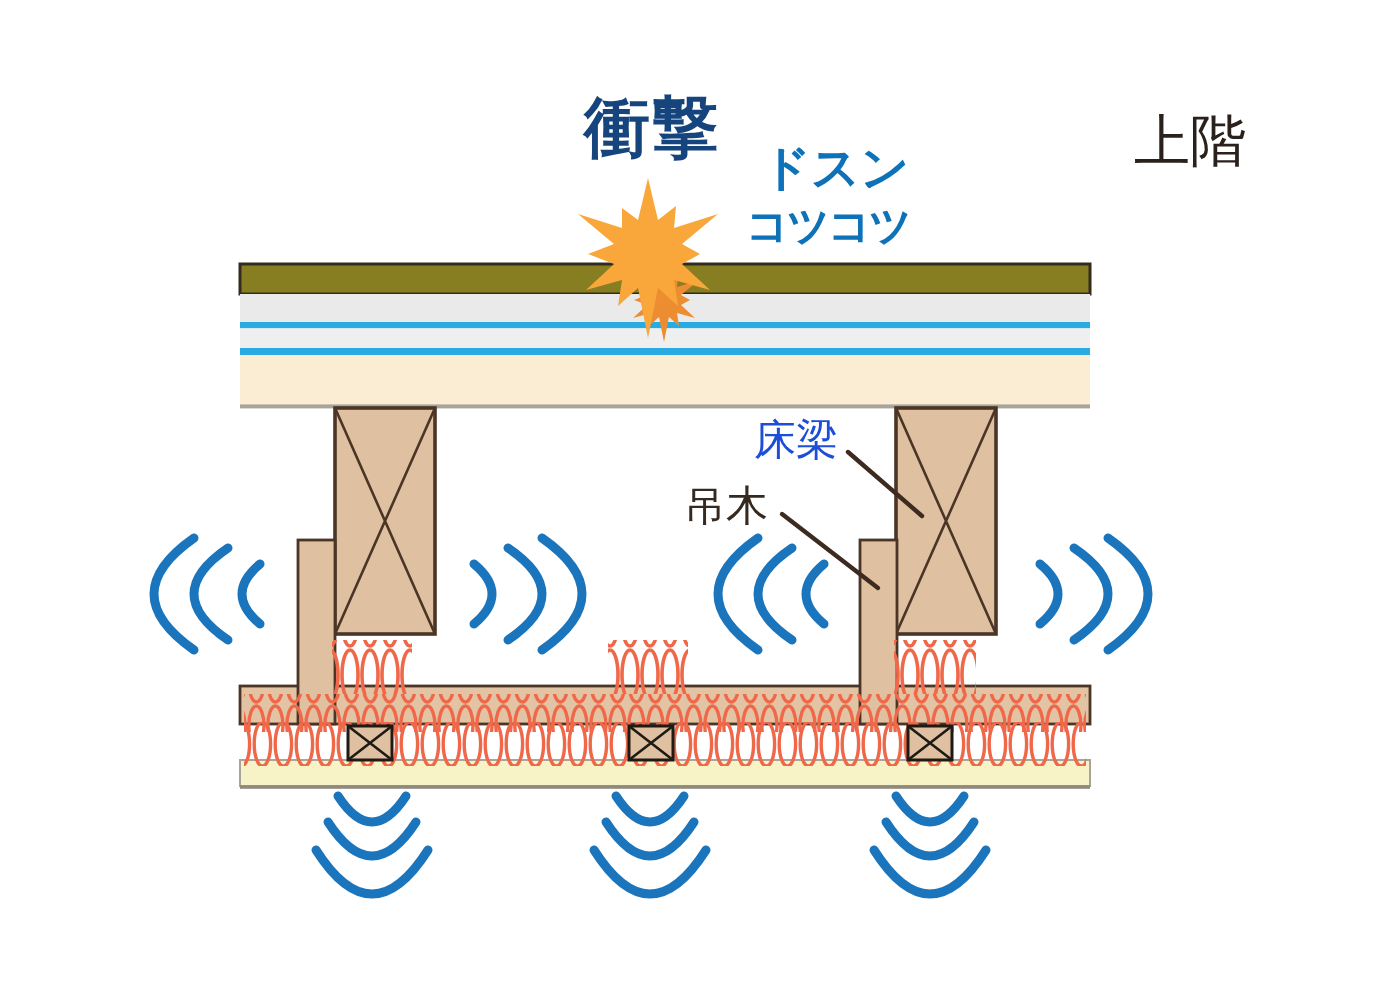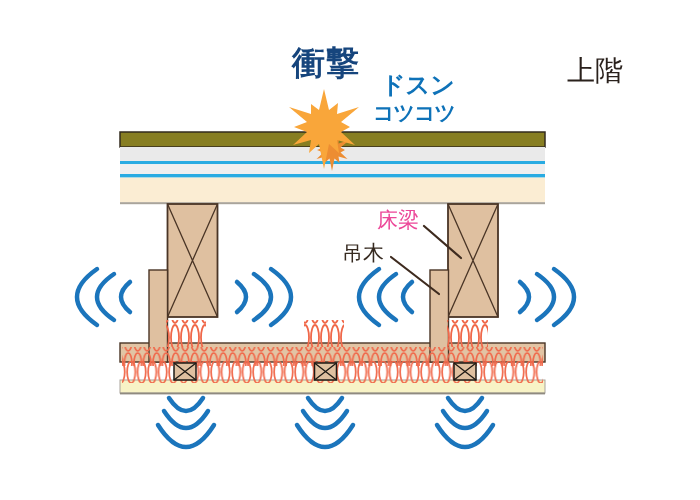--- a/index.html
+++ b/index.html
@@ -1,27 +1,27 @@
 <!DOCTYPE html>
 <html><head>
 <meta charset="utf-8">
 <style>
   html,body{margin:0;padding:0;background:#fff;}
   #stage{
     position:relative;width:700px;height:500px;background:#ffffff;overflow:hidden;
-    font-family:Liberation Serif, serif;
+    font-family:Liberation Sans, sans-serif;
   }
   #stage svg{position:absolute;left:0;top:0;}
   .lbl{position:absolute;white-space:nowrap;line-height:1;}
   .lbl-impact{left:292px;top:47px;font-size:33px;font-weight:bold;color:#16457D;letter-spacing:1px;}
   .lbl-thud{left:381px;top:73px;font-size:24px;font-weight:bold;color:#0E72B8;}
   .lbl-tap{left:373px;top:103px;font-size:21px;font-weight:bold;color:#0E72B8;letter-spacing:-1px;}
   .lbl-upper{left:567px;top:57px;font-size:28px;color:#2A211C;}
   .lbl-lower{left:567px;top:408px;font-size:28px;color:#2A211C;}
-  .lbl-beam{left:377px;top:210px;font-size:21px;color:#ec4899;}
+  .lbl-beam{left:377px;top:210px;font-size:21px;color:#1d4ed8;}
   .lbl-hang{left:342px;top:243px;font-size:21px;color:#362A20;text-align:center;}
 </style>
 </head>
 <body>
 
 <div id="stage">
 
   <svg width="700" height="500" viewBox="0 0 700 500">
     <defs>
       <pattern id="loopRow" width="9.5" height="22" patternUnits="userSpaceOnUse">

